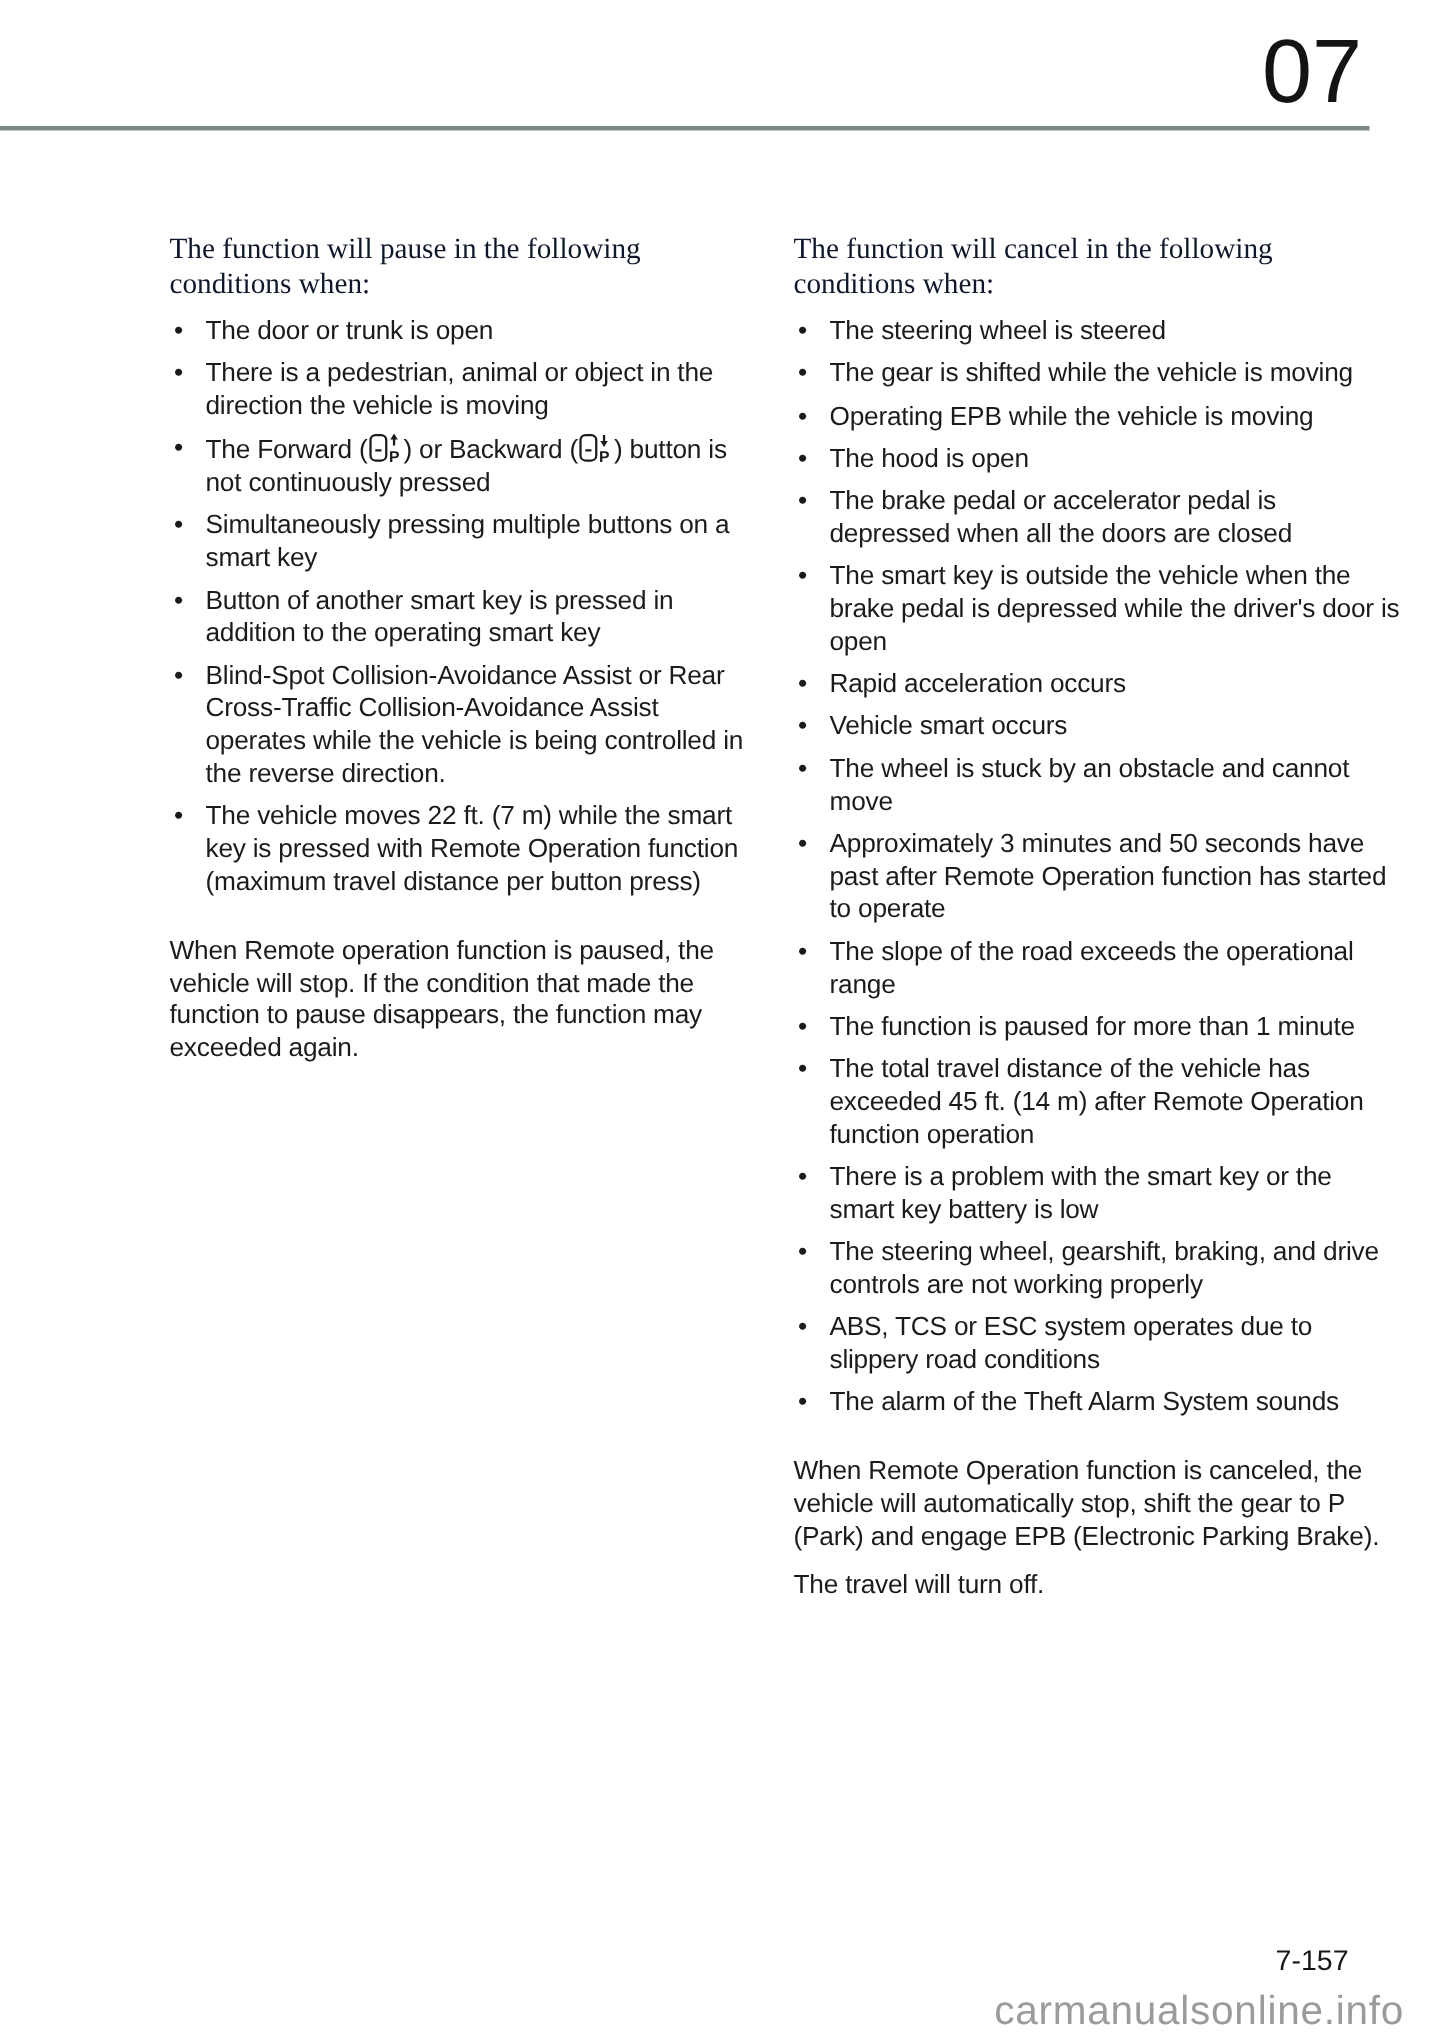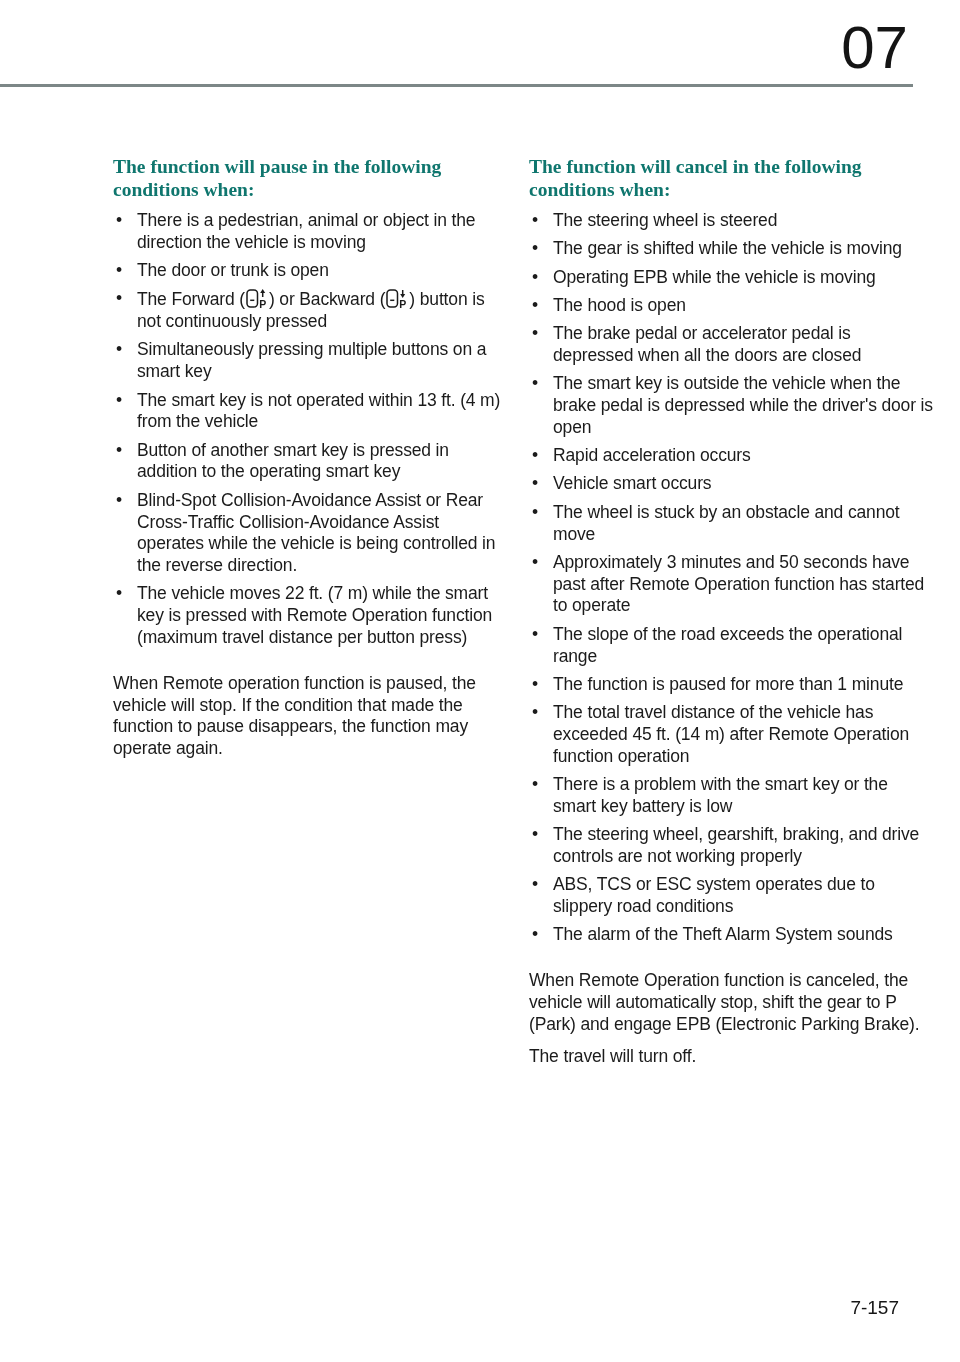--- a/index.html
+++ b/index.html
@@ -21,23 +21,23 @@
   }
   .content{
     position:absolute;top:155px;left:113px;
     display:flex;gap:26px;
   }
   .column{color:#1b1b1b;}
   .col-left{width:390px;}
   .col-right{width:404px;}
   .col-heading{
     font-family:"Liberation Serif", serif;
-    font-weight:bold;
+    font-weight:normal;
     font-size:19.5px;line-height:23px;
-    color:#0f766e;
+    color:#0f172a;
     margin:0 0 9px 0;
   }
   .bullet-list{
     list-style:none;margin:0;padding:0;
     font-size:17.5px;line-height:21.8px;
     letter-spacing:-0.15px;
   }
   .bullet-list li{
     position:relative;
     padding-left:24px;
@@ -74,44 +74,43 @@
 <div class="page">
 
   <div class="chapter-number">07</div>
   <div class="header-rule"></div>
 
   <div class="content">
 
     <section class="column col-left">
       <h2 class="col-heading">The function will pause in the following conditions when:</h2>
       <ul class="bullet-list">
+        <li><span>The door or trunk is open</span></li>
         <li><span>There is a pedestrian, animal or object in the direction the vehicle is moving</span></li>
-        <li><span>The door or trunk is open</span></li>
         <li>
           <span>The Forward (</span><svg class="key-icon" width="22" height="21" viewBox="0 0 22 21">
               <rect x="1" y="2" width="10.5" height="17" rx="3.4" fill="none" stroke="#1b1b1b" stroke-width="1.5"></rect>
               <line x1="4.2" y1="12.3" x2="8.3" y2="12.3" stroke="#1b1b1b" stroke-width="1.5"></line>
               <line x1="16.7" y1="9" x2="16.7" y2="3.6" stroke="#1b1b1b" stroke-width="1.5"></line>
               <polygon points="16.7,1 14.2,5 19.2,5" fill="#1b1b1b"></polygon>
               <text x="16.7" y="20" text-anchor="middle" font-size="10.5" font-weight="bold" fill="#1b1b1b" font-family="Liberation Sans, sans-serif">P</text>
             </svg><span>) or Backward (</span><svg class="key-icon" width="22" height="21" viewBox="0 0 22 21">
               <rect x="1" y="2" width="10.5" height="17" rx="3.4" fill="none" stroke="#1b1b1b" stroke-width="1.5"></rect>
               <line x1="4.2" y1="12.3" x2="8.3" y2="12.3" stroke="#1b1b1b" stroke-width="1.5"></line>
               <line x1="16.7" y1="2" x2="16.7" y2="7.4" stroke="#1b1b1b" stroke-width="1.5"></line>
               <polygon points="16.7,10 14.2,6 19.2,6" fill="#1b1b1b"></polygon>
               <text x="16.7" y="20" text-anchor="middle" font-size="10.5" font-weight="bold" fill="#1b1b1b" font-family="Liberation Sans, sans-serif">P</text>
             </svg><span>) button is not continuously pressed</span>
         </li>
         <li><span>Simultaneously pressing multiple buttons on a smart key</span></li>
-        <li><span>The smart key is not operated within 13 ft. (4 m) from the vehicle</span></li>
         <li><span>Button of another smart key is pressed in addition to the operating smart key</span></li>
         <li><span>Blind-Spot Collision-Avoidance Assist or Rear Cross-Traffic Collision-Avoidance Assist operates while the vehicle is being controlled in the reverse direction.</span></li>
         <li><span>The vehicle moves 22 ft. (7 m) while the smart key is pressed with Remote Operation function (maximum travel distance per button press)</span></li>
       </ul>
-      <p class="col-paragraph">When Remote operation function is paused, the vehicle will stop. If the condition that made the function to pause disappears, the function may operate again.</p>
+      <p class="col-paragraph">When Remote operation function is paused, the vehicle will stop. If the condition that made the function to pause disappears, the function may exceeded again.</p>
     </section>
 
     <section class="column col-right">
       <h2 class="col-heading">The function will cancel in the following conditions when:</h2>
       <ul class="bullet-list">
         <li><span>The steering wheel is steered</span></li>
         <li><span>The gear is shifted while the vehicle is moving</span></li>
         <li><span>Operating EPB while the vehicle is moving</span></li>
         <li><span>The hood is open</span></li>
         <li><span>The brake pedal or accelerator pedal is depressed when all the doors are closed</span></li>
@@ -128,14 +127,15 @@
         <li><span>ABS, TCS or ESC system operates due to slippery road conditions</span></li>
         <li><span>The alarm of the Theft Alarm System sounds</span></li>
       </ul>
       <p class="col-paragraph">When Remote Operation function is canceled, the vehicle will automatically stop, shift the gear to P (Park) and engage EPB (Electronic Parking Brake).</p>
       <p class="col-paragraph">The travel will turn off.</p>
     </section>
 
   </div>
 
   <div class="footer-page-number">7-157</div>
+  <div class="watermark">carmanualsonline.info</div>
 
 </div>
 
 </body></html>

